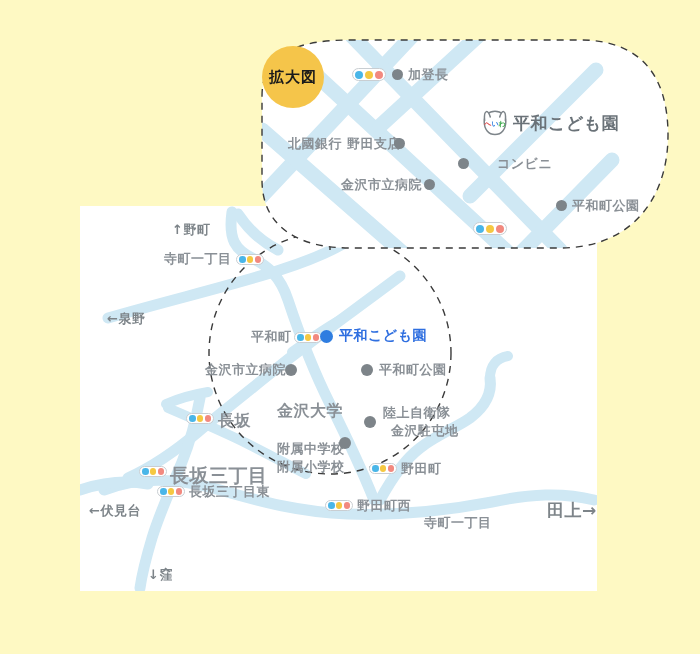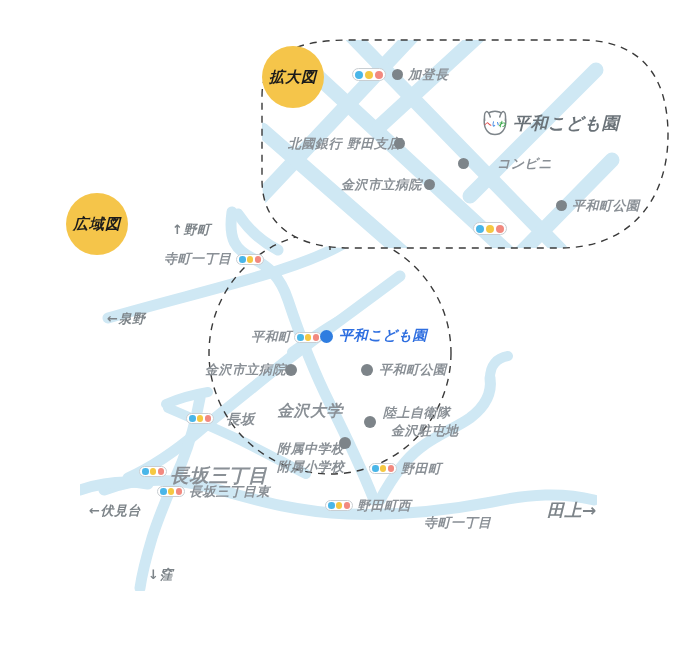--- a/index.html
+++ b/index.html
@@ -12,22 +12,21 @@
     position: relative;
     overflow: hidden;
     font-family: "DejaVu Sans", "Liberation Sans", sans-serif;
   }
 
   
   #map-stage {
     position: absolute;
     inset: 0;
     width: 700px; height: 654px;
-    background: #ffffff;
-    font-style: italic;
+    background: #fef9c3;
   }
 
   svg.maplayer { position: absolute; top: 0; left: 0; }
 
   
   .lbl {
     position: absolute;
     color: #8a9096;
     font-weight: bold;
     white-space: nowrap;
@@ -230,23 +229,20 @@
 
   <div class="poi-dot" style="left:556px; top:200px; width:11px; height:11px;"></div>
   <div class="lbl" style="left:572px; top:198px; font-size:13px;">平和町公園</div>
 
   <div class="signal" style="left:473px; top:222px; width:34px; height:13px;">
     <i class="b" style="width:8px;height:8px;"></i>
     <i class="y" style="width:8px;height:8px;"></i>
     <i class="r" style="width:8px;height:8px;"></i>
   </div>
 
-  <div class="badge" style="left:66px; top:193px; width:62px; height:62px; font-size:15px;">
-    <span>広域図</span>
-  </div>
 
   <div class="lbl arrow" style="left:172px; top:222px; font-size:13px;">↑野町</div>
 
   <div class="lbl" style="left:164px; top:251px; font-size:13px;">寺町一丁目</div>
   <div class="signal" style="left:236px; top:254px; width:28px; height:11px;">
     <i class="b" style="width:6.5px;height:6.5px;"></i>
     <i class="y" style="width:6.5px;height:6.5px;"></i>
     <i class="r" style="width:6.5px;height:6.5px;"></i>
   </div>
 
@@ -266,21 +262,21 @@
   <div class="poi-dot" style="left:285px; top:364px; width:12px; height:12px;"></div>
 
   <div class="poi-dot" style="left:361px; top:364px; width:12px; height:12px;"></div>
   <div class="lbl" style="left:379px; top:362px; font-size:13px;">平和町公園</div>
 
   <div class="signal" style="left:186px; top:413px; width:28px; height:11px;">
     <i class="b" style="width:6.5px;height:6.5px;"></i>
     <i class="y" style="width:6.5px;height:6.5px;"></i>
     <i class="r" style="width:6.5px;height:6.5px;"></i>
   </div>
-  <div class="lbl" style="left:218px; top:411px; font-size:14px;margin-left:8px;">長坂</div>
+  <div class="lbl" style="left:218px; top:411px; font-size:16px;">長坂</div>
 
   <div class="poi-dot" style="left:364px; top:416px; width:12px; height:12px;"></div>
   <div class="lbl" style="left:383px; top:405px; font-size:13px;">陸上自衛隊</div>
   <div class="lbl" style="left:383px; top:423px; font-size:13px;margin-left:8px;">金沢駐屯地</div>
 
   <div class="lbl" style="left:277px; top:401px; font-size:16px;">金沢大学</div>
   <div class="lbl" style="left:277px; top:441px; font-size:13px;">附属中学校</div>
   <div class="lbl" style="left:277px; top:459px; font-size:13px;">附属小学校</div>
   <div class="poi-dot" style="left:339px; top:437px; width:12px; height:12px;"></div>
 

